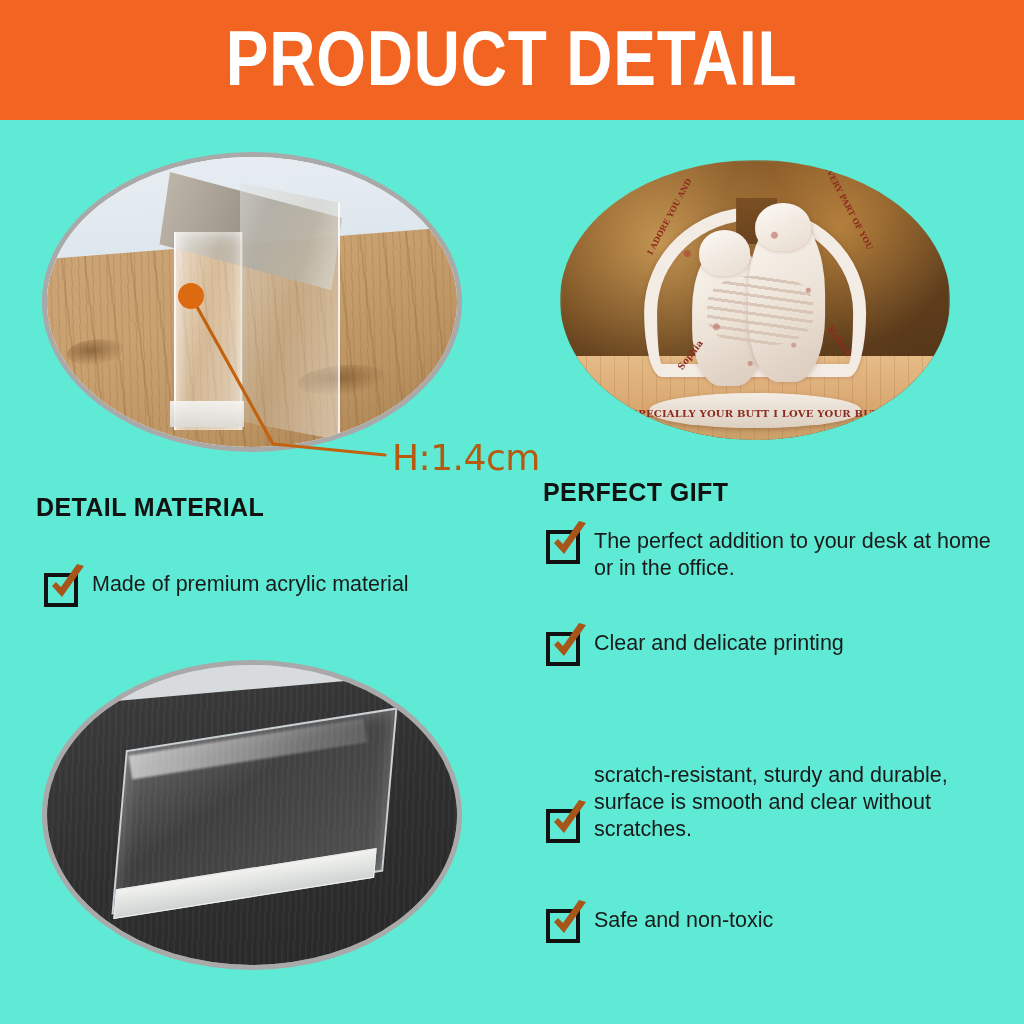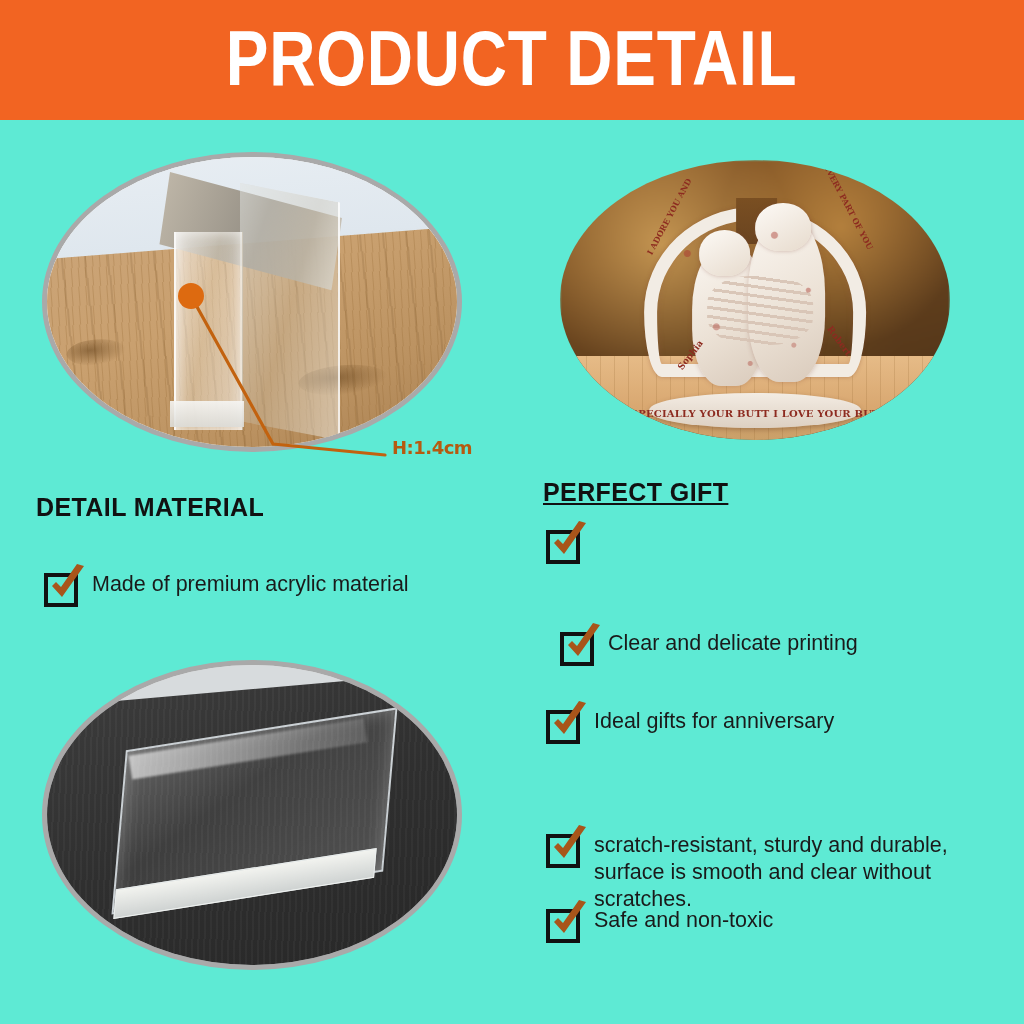--- a/index.html
+++ b/index.html
@@ -87,21 +87,21 @@
   }
 
   
   .callout-dot{
     position:absolute;width:26px;height:26px;border-radius:50%;
     background:#dd6a10;left:178px;top:283px;
   }
   .callout-svg{position:absolute;left:0;top:0;width:1024px;height:1024px;pointer-events:none;}
   .callout-label{
     position:absolute;left:392px;top:437px;
-    color:#b65a10;font-weight:bold;font-size:18px;
+    color:#b65a10;font-weight:normal;font-size:36px;
     font-family:"DejaVu Sans", sans-serif;
     letter-spacing:-.5px;
     white-space:nowrap;
   }
 
   
   #photo-figurine{left:560px;top:160px;width:390px;height:280px;
     border-radius:50%;overflow:hidden;}
   .bar-bg{
     position:absolute;inset:0;
@@ -213,43 +213,43 @@
   }
 
   
   .section-title{
     position:absolute;
     font-family:"Liberation Sans", sans-serif;
     font-weight:bold;font-size:25px;color:#111;
     letter-spacing:.4px;white-space:nowrap;
   }
   #title-acrylic{left:36px;top:493px;}
-  #title-gift{left:543px;top:478px;text-decoration:underline;}
+  #title-gift{left:543px;top:478px;}
 
   .feature{position:absolute;display:flex;align-items:flex-start;}
   .checkbox{
     position:relative;flex:0 0 auto;
     width:34px;height:34px;border:4px solid #111;box-sizing:border-box;
     margin-right:14px;margin-top:2px;
   }
   .checkbox .tick{
     position:absolute;left:-4px;top:-13px;width:44px;height:44px;
     overflow:visible;
   }
   .feature-text{
     font-family:"Liberation Sans", sans-serif;
     font-size:21.5px;color:#1a1a1a;line-height:1.26;
     max-width:410px;
   }
   #feat-acrylic{left:44px;top:571px;}
   #feat-acrylic .feature-text{max-width:460px;}
   #feat-1{left:546px;top:528px;}
-  #feat-2{left:560px;top:630px;}
+  #feat-2{left:546px;top:630px;}
   #feat-3{left:546px;top:708px;}
-  #feat-4{left:546px;top:832px;}
+  #feat-4{left:546px;top:762px;align-items:flex-end;}
   #feat-5{left:546px;top:907px;}
 </style>
 </head>
 <body>
 
 <div class="page">
 
   <div class="banner">
     <div class="banner-title">PRODUCT DETAIL</div>
   </div>
@@ -317,39 +317,32 @@
   </div>
 
   <div class="section-title" id="title-gift">PERFECT GIFT</div>
 
   <div class="feature" id="feat-1">
     <div class="checkbox">
       <svg class="tick" viewBox="0 0 44 44">
         <path d="M8 22 L18 33 L40 2 L33 0 L17 23 L12 18 Z" fill="#a8551a"></path>
       </svg>
     </div>
+    <div class="feature-text">The perfect addition to your desk at home or in the office.</div>
   </div>
 
   <div class="feature" id="feat-2">
     <div class="checkbox">
       <svg class="tick" viewBox="0 0 44 44">
         <path d="M8 22 L18 33 L40 2 L33 0 L17 23 L12 18 Z" fill="#a8551a"></path>
       </svg>
     </div>
     <div class="feature-text">Clear and delicate printing</div>
   </div>
 
-  <div class="feature" id="feat-3">
-    <div class="checkbox">
-      <svg class="tick" viewBox="0 0 44 44">
-        <path d="M8 22 L18 33 L40 2 L33 0 L17 23 L12 18 Z" fill="#a8551a"></path>
-      </svg>
-    </div>
-    <div class="feature-text">Ideal gifts for anniversary</div>
-  </div>
 
   <div class="feature" id="feat-4">
     <div class="checkbox">
       <svg class="tick" viewBox="0 0 44 44">
         <path d="M8 22 L18 33 L40 2 L33 0 L17 23 L12 18 Z" fill="#a8551a"></path>
       </svg>
     </div>
     <div class="feature-text">scratch-resistant, sturdy and durable, surface is smooth and clear without scratches.</div>
   </div>
 

